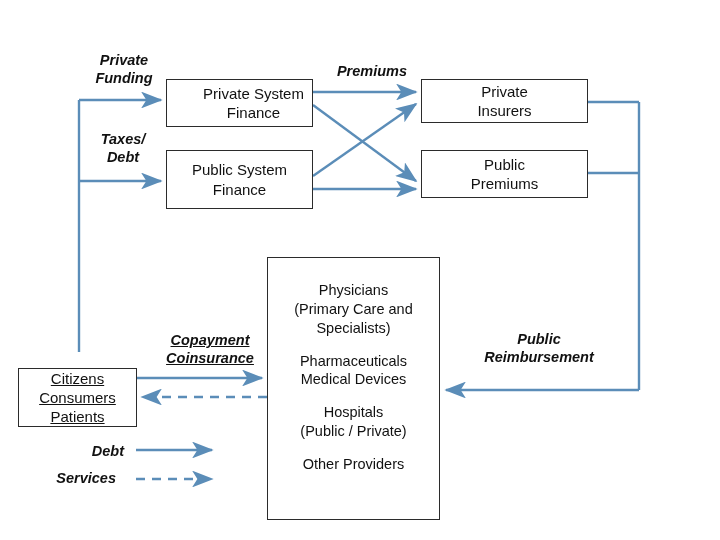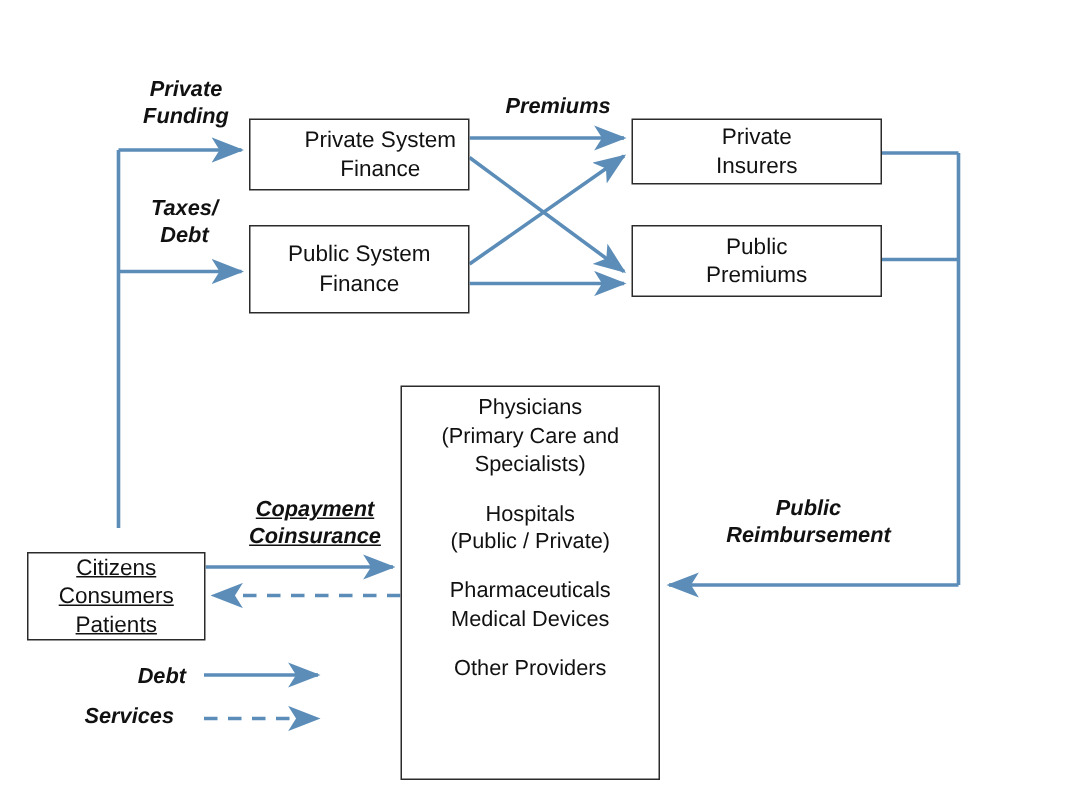--- a/index.html
+++ b/index.html
@@ -15,21 +15,21 @@
     text-align:center;color:#111111;font-size:15px;line-height:1.28;
   }
   .node .txt{display:block;width:100%;}
   #box-private-finance{left:166px;top:79px;width:147px;height:48px;padding-left:28px;}
   #box-public-finance{left:166px;top:150px;width:147px;height:59px;}
   #box-private-insurers{left:421px;top:79px;width:167px;height:44px;}
   #box-public-insurers{left:421px;top:150px;width:167px;height:48px;}
   #box-citizens{left:18px;top:368px;width:119px;height:59px;text-decoration:underline;}
   #box-providers{
     left:267px;top:257px;width:173px;height:263px;
-    align-items:flex-start;justify-content:center;padding-top:5px;
+    align-items:flex-start;justify-content:center;padding-top:23px;
   }
   .prov-group{margin:0 0 14px 0;font-size:14.5px;line-height:1.30;color:#111;}
   .prov-group:last-child{margin-bottom:0;}
   .lbl{
     position:absolute;font-weight:bold;font-style:italic;
     color:#111111;font-size:14.5px;line-height:1.25;text-align:center;
     white-space:pre-line;
   }
   #lbl-private-funding{left:78px;top:51px;width:92px;}
   #lbl-taxes-debt{left:85px;top:130px;width:76px;}
@@ -104,24 +104,24 @@
   <span class="txt" style="white-space:pre-line;">Citizens
 Consumers
 Patients</span>
 </div>
 
 <div class="node" id="box-providers">
   <div class="txt">
     <div class="prov-group" style="white-space:pre-line;">Physicians
 (Primary Care and
 Specialists)</div>
+    <div class="prov-group" style="white-space:pre-line;">Pharmaceuticals
+Medical Devices</div>
     <div class="prov-group" style="white-space:pre-line;">Hospitals
 (Public / Private)</div>
-    <div class="prov-group" style="white-space:pre-line;">Pharmaceuticals
-Medical Devices</div>
     <div class="prov-group" style="white-space:pre-line;">Other Providers</div>
   </div>
 </div>
 
 <div class="lbl" id="lbl-private-funding">Private
 Funding</div>
 <div class="lbl" id="lbl-taxes-debt">Taxes/
 Debt</div>
 <div class="lbl" id="lbl-premiums">Premiums</div>
 <div class="lbl" id="lbl-copay">Copayment

